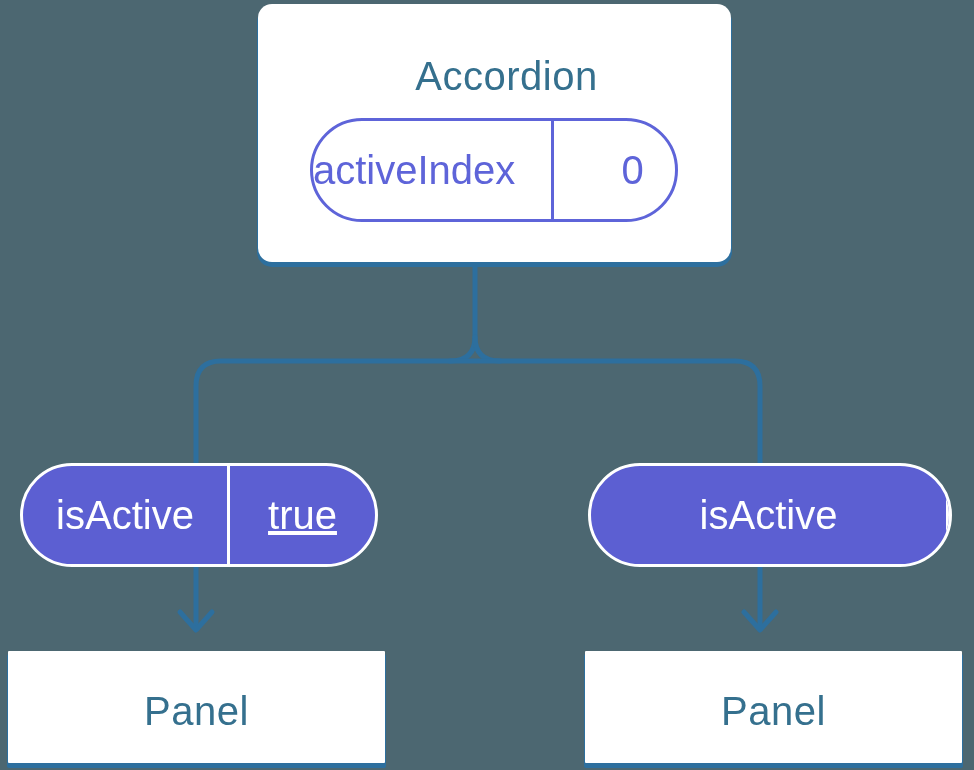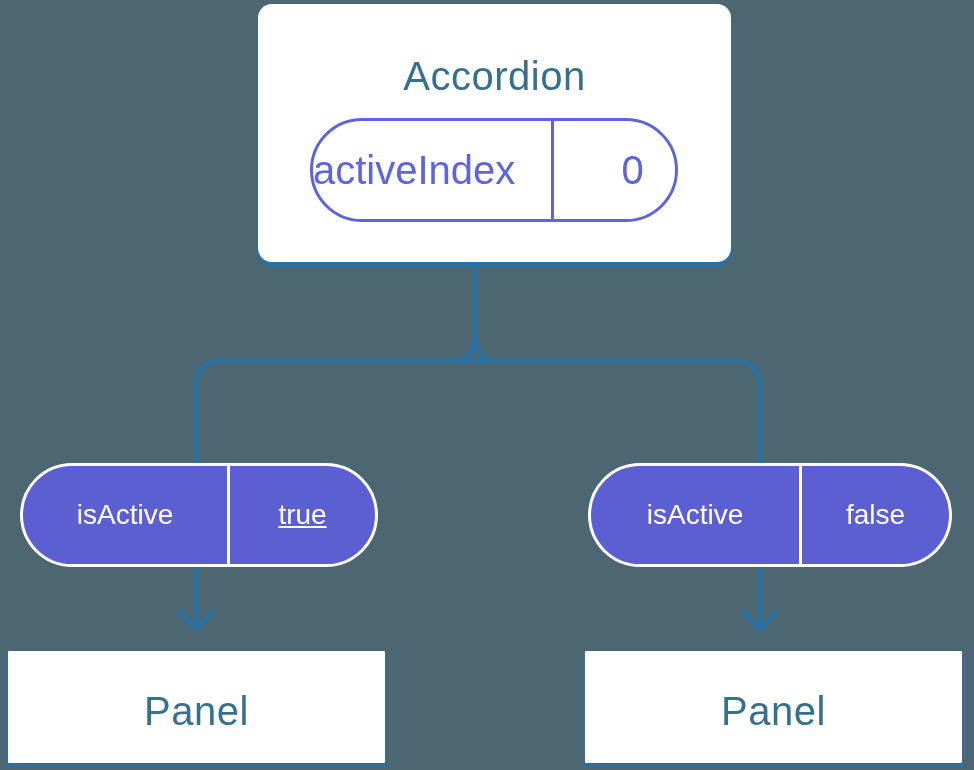--- a/index.html
+++ b/index.html
@@ -37,20 +37,21 @@
     position: absolute;
     left: 0;
     width: 100%;
     top: 50px;
     text-align: center;
     font-size: 40px;
     line-height: 44px;
     font-weight: 500;
     color: #35708e;
     letter-spacing: 0.5px;
+    padding-left: 12px;
   }
   .state-pill {
     position: absolute;
     left: 52px; top: 114px;
     width: 368px; height: 104px;
     box-sizing: border-box;
     border: 3px solid #5e64d9;
     border-radius: 52px;
     background: #ffffff;
     display: flex;
@@ -81,21 +82,21 @@
     background: #5c5fd2;
     display: flex;
     align-items: stretch;
     overflow: hidden;
     z-index: 2;
   }
   .prop-pill .cell {
     display: flex;
     align-items: center;
     justify-content: center;
-    font-size: 28px;
+    font-size: 40px;
     color: #ffffff;
   }
   .prop-pill .cell-name { flex: 1; }
   .prop-pill .divider {
     width: 3px;
     background: #ffffff;
   }
   .prop-pill-left { left: 20px; width: 358px; }
   .prop-pill-left .cell-value { width: 145px; text-decoration: underline; }
   .prop-pill-right { left: 588px; width: 364px; }
@@ -144,21 +145,20 @@
 
   <div class="prop-pill prop-pill-left">
     <div class="cell cell-name">isActive</div>
     <div class="divider"></div>
     <div class="cell cell-value">true</div>
   </div>
 
   <div class="prop-pill prop-pill-right">
     <div class="cell cell-name">isActive</div>
     <div class="divider"></div>
-    <div class="cell cell-value">false</div>
   </div>
 
   <div class="card panel-card panel-card-left">
     <div class="panel-title">Panel</div>
   </div>
 
   <div class="card panel-card panel-card-right">
     <div class="panel-title">Panel</div>
   </div>
 

